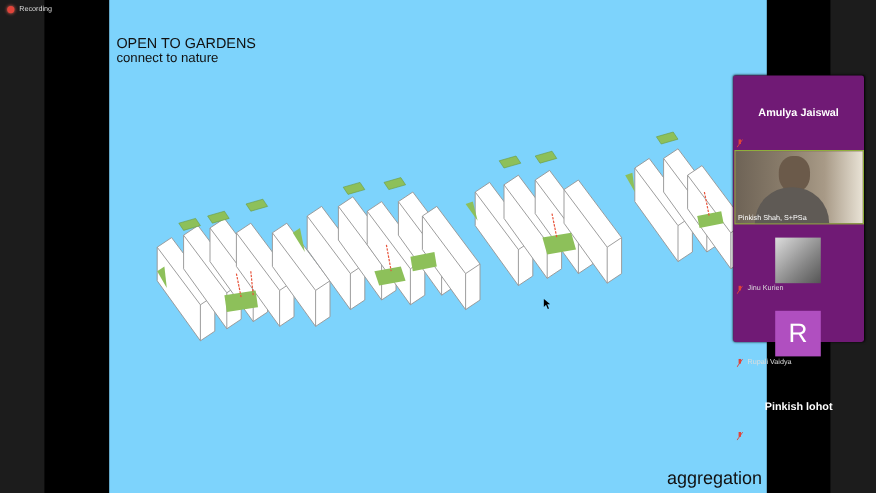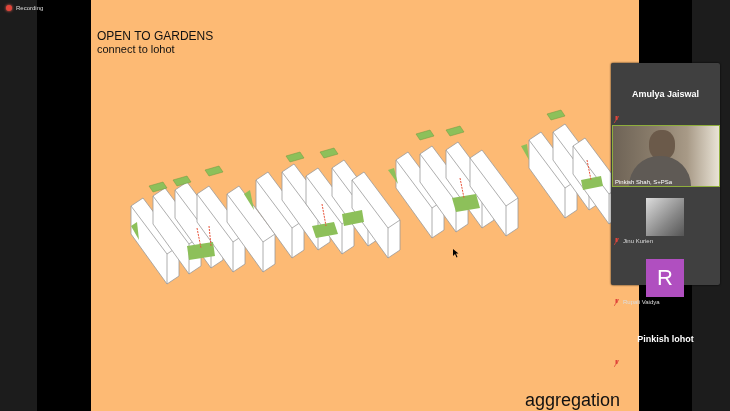--- a/index.html
+++ b/index.html
@@ -1,48 +1,48 @@
 <!DOCTYPE html>
 <html><head>
 <meta charset="utf-8">
 <style>
   html,body{margin:0;padding:0;}
   body{width:730px;height:411px;position:relative;overflow:hidden;background:#000;font-family:"Liberation Sans",sans-serif;}
   .strip-left{position:absolute;left:0;top:0;width:37px;height:411px;background:#1c1c1c;}
   .strip-right{position:absolute;left:692px;top:0;width:38px;height:411px;background:#1c1c1c;}
   .rec{position:absolute;left:6px;top:5px;display:flex;align-items:center;gap:4px;color:#ddd;font-size:6px;}
   .rec-dot{width:6px;height:6px;border-radius:50%;background:#e0443a;box-shadow:0 0 3px #ff6a5a;}
-  .slide{position:absolute;left:91px;top:0;width:548px;height:411px;background:#fdba74;}
+  .slide{position:absolute;left:91px;top:0;width:548px;height:411px;background:#7dd3fc;}
   .title{position:absolute;left:6px;top:30px;font-size:12px;color:#111;line-height:13px;}
   .subtitle{position:absolute;left:6px;top:43px;font-size:11px;color:#111;}
-  .footer{position:absolute;right:19px;top:390px;font-size:18px;color:#111;}
+  .footer{position:absolute;right:4px;top:390px;font-size:15px;color:#111;}
   .drawing{position:absolute;left:30px;top:108px;width:520px;height:200px;}
   .cursor{position:absolute;left:362px;top:249px;}
-  .gallery{position:absolute;left:611px;top:63px;width:109px;height:222px;background:#404040;border-radius:2px;box-shadow:0 0 2px #000;}
+  .gallery{position:absolute;left:611px;top:63px;width:109px;height:222px;background:#701a75;border-radius:2px;box-shadow:0 0 2px #000;}
   .name-center{color:#fff;font-weight:bold;font-size:9px;text-align:center;position:absolute;width:100%;}
   .mic{position:absolute;width:5px;height:7px;}
   .label{position:absolute;color:#ddd;font-size:6px;}
   .video{position:absolute;left:1px;top:62px;width:106px;height:60px;border:1px solid #8fae3c;background:linear-gradient(90deg,#6e6356 0%,#8b7e6c 40%,#a89a87 70%,#e9e3d6 100%);overflow:hidden;}
   .avatar-photo{position:absolute;left:35px;top:135px;width:38px;height:38px;background:linear-gradient(135deg,#ddd,#888 60%,#555);}
   .avatar-r{position:absolute;left:35px;top:196px;width:38px;height:38px;background:#b04fc0;color:#fff;font-size:22px;display:flex;align-items:center;justify-content:center;}
 </style>
 </head>
 <body>
 
 <div class="strip-left"></div>
 <div class="strip-right"></div>
 
 <div class="rec">
   <span class="rec-dot"></span>
   <span>Recording</span>
 </div>
 
 <div class="slide">
   <div class="title">OPEN TO GARDENS</div>
-  <div class="subtitle">connect to lohot</div>
+  <div class="subtitle">connect to nature</div>
 
   <svg class="drawing" viewBox="0 0 520 200">
     <defs>
       <g id="box">
         <path d="M0 20 L12 12 L48 60 L48 90 L36 98 L0 48 Z" fill="#fff" stroke="#999" stroke-width="0.8"></path>
         <path d="M0 20 L36 68 L48 60 M36 68 L36 98" fill="none" stroke="#999" stroke-width="0.8"></path>
       </g>
       <g id="green">
         <path d="M0 4 L14 0 L18 6 L4 10 Z" fill="#8dc05a" stroke="#6a9a40" stroke-width="0.5"></path>
       </g>

